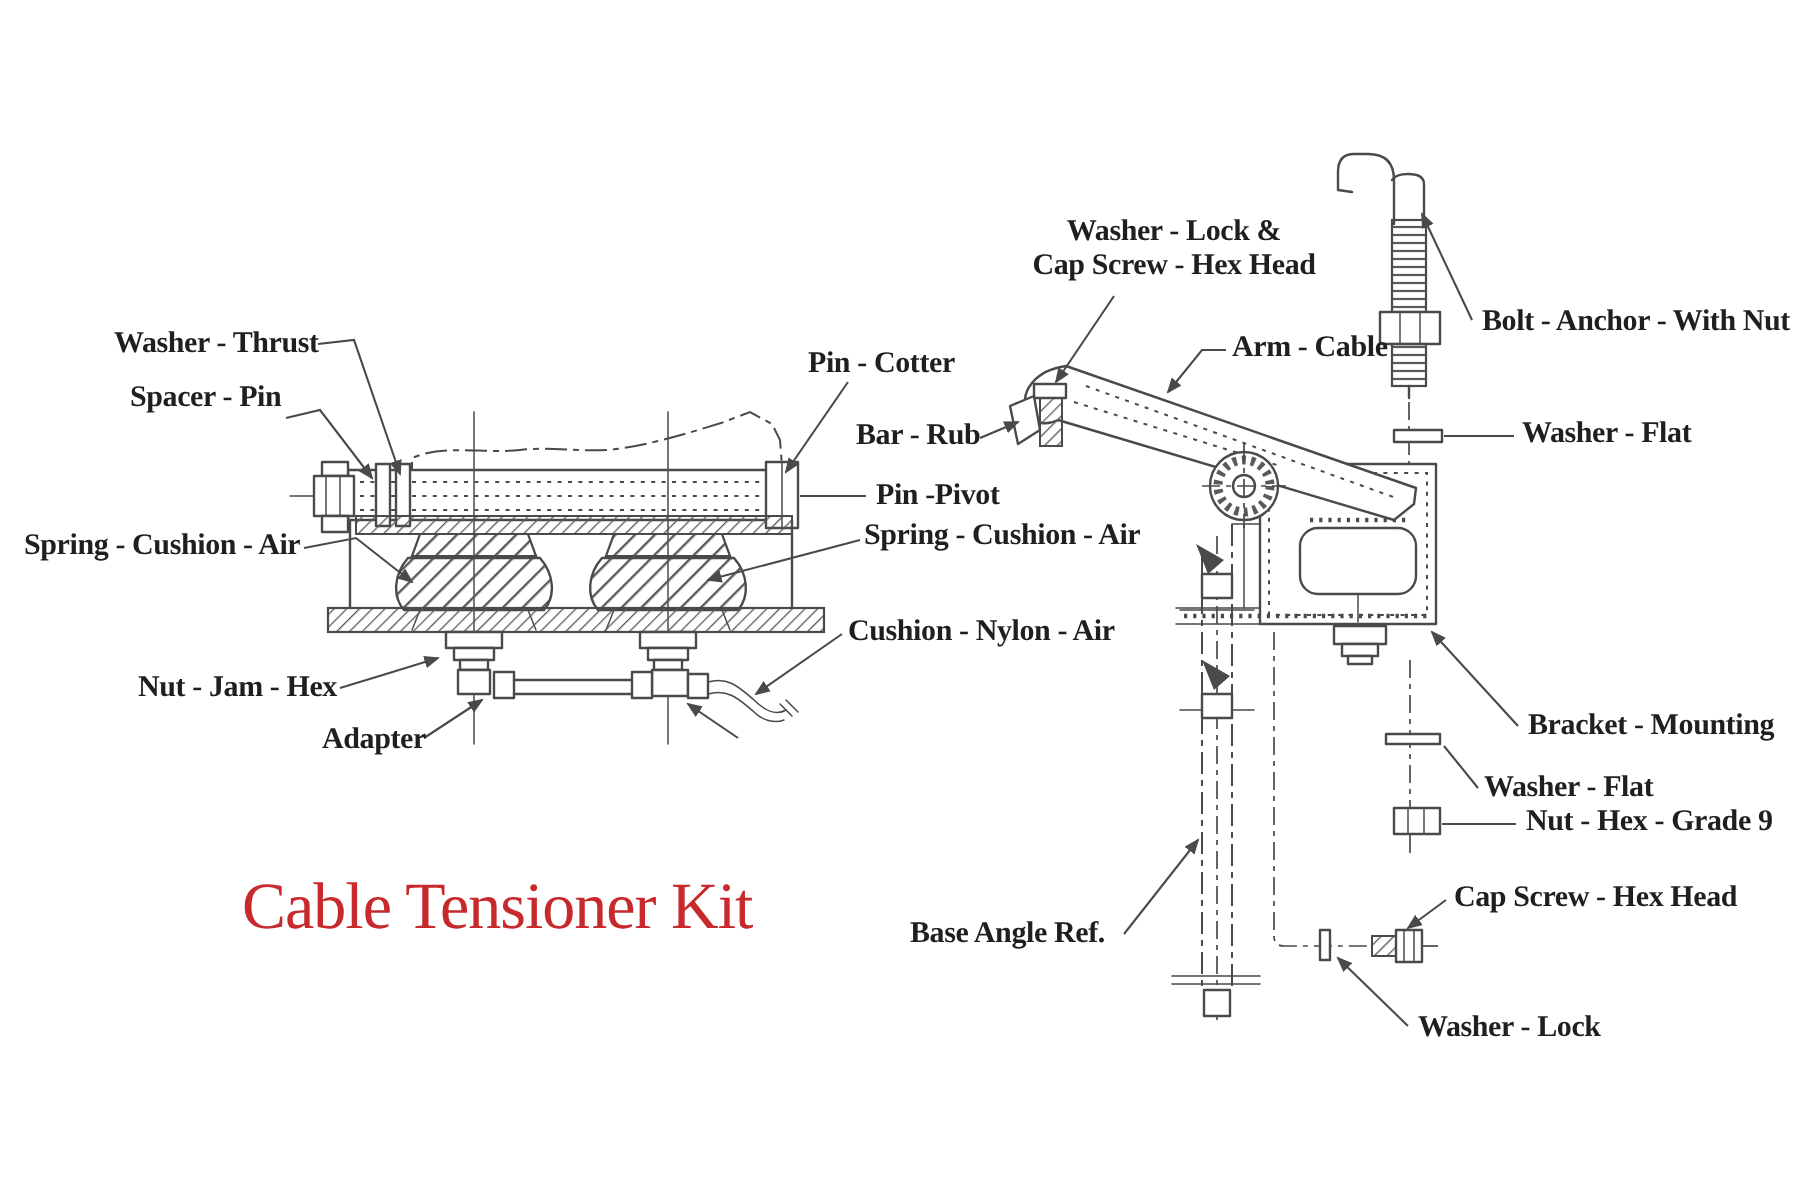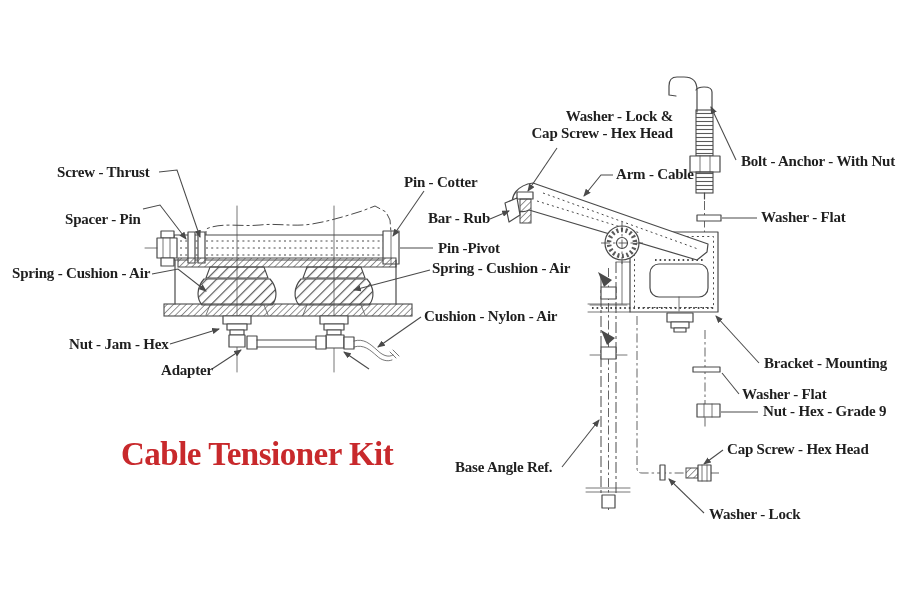--- a/index.html
+++ b/index.html
@@ -5,24 +5,24 @@
   html,body{margin:0;padding:0;background:#ffffff;}
   .stage{
     position:relative;width:900px;height:600px;background:#fff;overflow:hidden;
     font-family:"Liberation Serif", serif;
   }
   .stage svg{position:absolute;left:0;top:0;}
   .lbl{
     position:absolute;font-weight:bold;font-size:15px;line-height:1.12;
     color:var(--label,#1f1f1f);white-space:nowrap;letter-spacing:-0.2px;
   }
-  .lbl-2line{text-align:right;}
+  .lbl-2line{text-align:center;}
   .lbl-2line span{display:block;}
   .title{
-    position:absolute;font-weight:bold;font-size:33px;letter-spacing:-0.5px;
+    position:absolute;font-weight:normal;font-size:33px;letter-spacing:-0.5px;
     color:var(--title_red,#c8292c);white-space:nowrap;
   }
   
   .ink{stroke:var(--ink,#4a4a4a);fill:none;stroke-width:1.2;stroke-linecap:round;stroke-linejoin:round;}
   .inkf{stroke:var(--ink,#4a4a4a);fill:#ffffff;stroke-width:1.2;stroke-linejoin:round;}
   .thin{stroke-width:0.75;}
   .ldr{stroke:var(--ink,#4a4a4a);fill:none;stroke-width:1.05;}
   .cl{stroke:var(--ink,#4a4a4a);fill:none;stroke-width:0.85;stroke-dasharray:9 3 2.5 3;}
   .ph{stroke:var(--ink,#4a4a4a);fill:none;stroke-width:1;stroke-dasharray:11 3 3 3;}
   .dot{stroke:var(--ink,#4a4a4a);fill:none;stroke-width:1;stroke-dasharray:2 3.2;}
@@ -223,22 +223,22 @@
       <path class="ldr" d="M757,218 L722,218"></path>
       <path class="ldr" d="M759,363 L716,316" marker-end="url(#arr)"></path>
       <path class="ldr" d="M739,394 L722,373"></path>
       <path class="ldr" d="M758,412 L721,412"></path>
       <path class="ldr" d="M723,450 L704,464" marker-end="url(#arr)"></path>
       <path class="ldr" d="M562,467 L599,420" marker-end="url(#arr)"></path>
       <path class="ldr" d="M704,513 L669,479" marker-end="url(#arr)"></path>
     </g>
   </svg>
 
-  <div class="lbl" style="left:57px;top:164px">Screw - Thrust</div>
-  <div class="lbl" style="left:65px;top:211px">Spacer - Pin</div>
+  <div class="lbl" style="left:57px;top:164px">Washer - Thrust</div>
+  <div class="lbl" style="left:65px;top:191px">Spacer - Pin</div>
   <div class="lbl" style="left:12px;top:265px">Spring - Cushion - Air</div>
   <div class="lbl" style="left:69px;top:336px">Nut - Jam - Hex</div>
   <div class="lbl" style="left:161px;top:362px">Adapter</div>
   <div class="lbl" style="left:404px;top:174px">Pin - Cotter</div>
   <div class="lbl" style="left:428px;top:210px">Bar - Rub</div>
   <div class="lbl" style="left:438px;top:240px">Pin -Pivot</div>
   <div class="lbl" style="left:432px;top:260px">Spring - Cushion - Air</div>
   <div class="lbl" style="left:424px;top:308px">Cushion - Nylon - Air</div>
   <div class="lbl lbl-2line" style="left:501px;top:108px;width:172px">
     <span>Washer - Lock &amp;</span>

